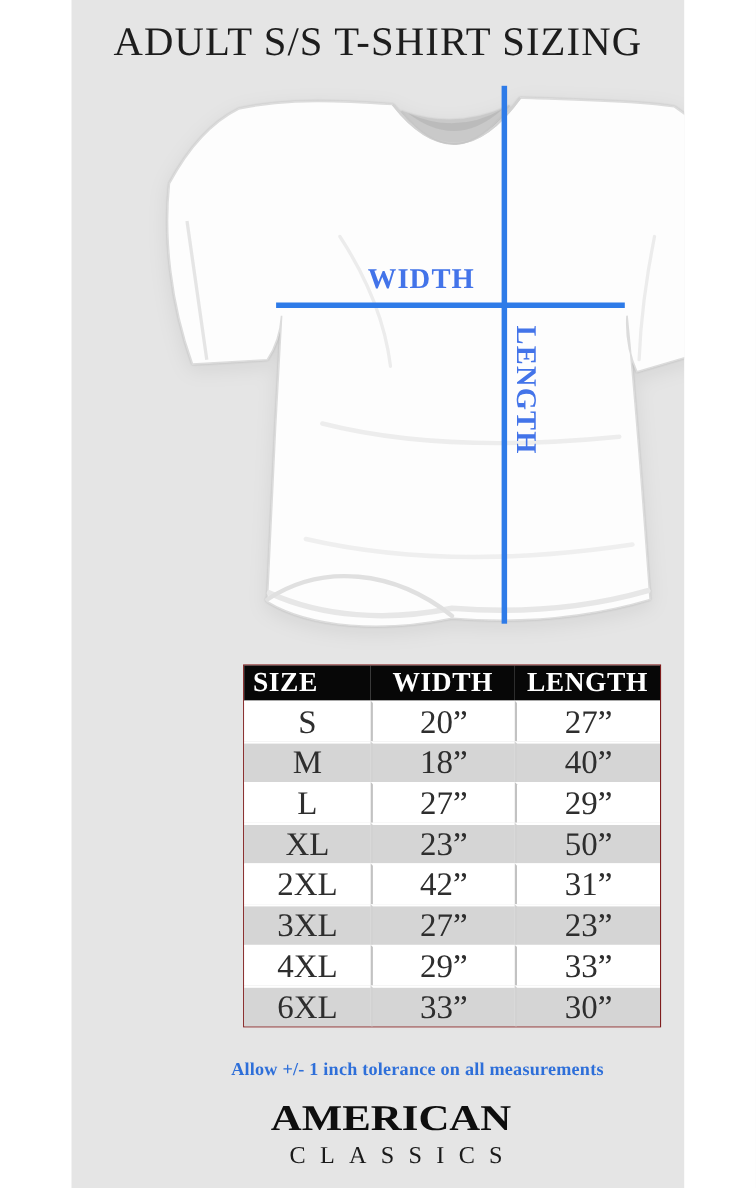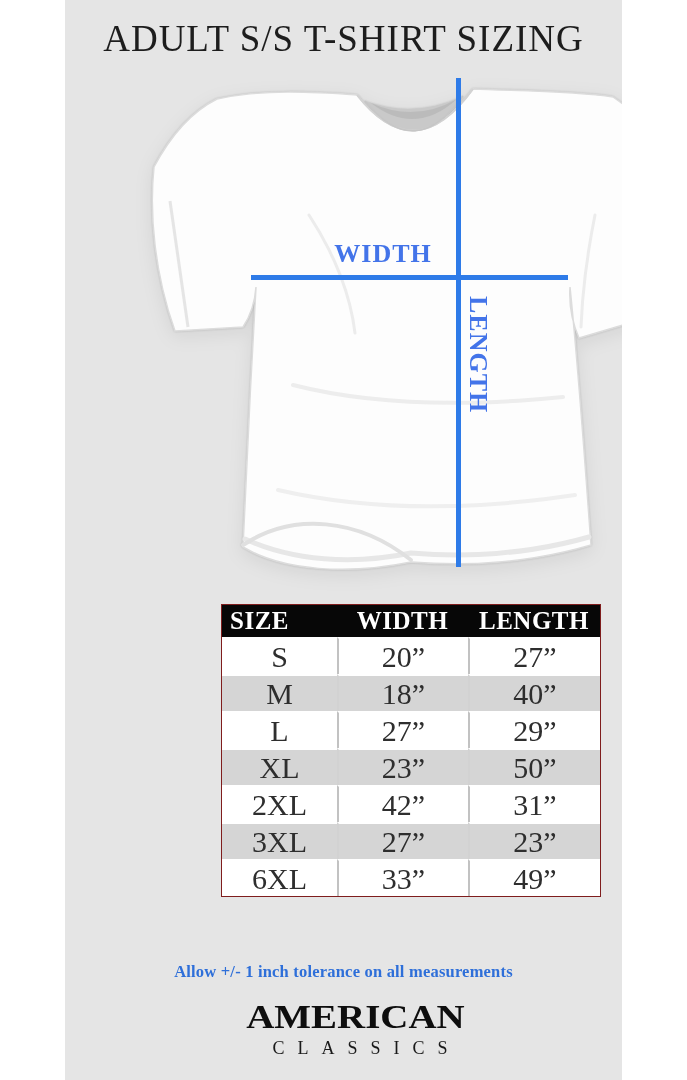--- a/index.html
+++ b/index.html
@@ -50,31 +50,31 @@
     font-size:30px; font-weight:300; color:#2e2e2e;
     border-top:2px solid #ffffff; background:#ffffff;
   }
   .size-table td + td { border-left:2px solid #c2c2c2; }
   .size-table tbody tr:nth-child(even) td { background:#d5d5d5; }
   .size-table tbody tr:nth-child(even) td + td { border-left-color:#d2d2d2; }
 
   
   .note {
     position:absolute; top:962px; left:0; width:100%; text-align:center;
-    font-size:16.5px; font-weight:700; letter-spacing:0.2px; color:#2e6fd9;
+    font-size:16.5px; font-weight:700; letter-spacing:0.2px; color:#2e6fd9;padding-left:36px;
   }
 
   
   .logo { position:absolute; top:1001px; left:12px; width:100%; text-align:center; }
   .logo-primary {
     display:block; font-size:33px; font-weight:800; color:#0e0e0e;
     line-height:1; letter-spacing:0; transform:scaleX(1.18);
   }
   .logo-secondary {
-    display:block; margin-top:5px; font-size:18px; font-weight:500; color:#1a1a1a;
+    display:block; margin-top:5px; font-size:22px; font-weight:500; color:#1a1a1a;
     line-height:1; letter-spacing:13px; padding-left:22px;
   }
 </style>
 </head>
 <body>
 
 <div class="page">
 
   <div class="title">ADULT S/S T-SHIRT SIZING</div>
 
@@ -160,23 +160,28 @@
         <td>2XL</td>
         <td>42”</td>
         <td>31”</td>
       </tr>
       <tr>
         <td>3XL</td>
         <td>27”</td>
         <td>23”</td>
       </tr>
       <tr>
+        <td>4XL</td>
+        <td>29”</td>
+        <td>33”</td>
+      </tr>
+      <tr>
         <td>6XL</td>
         <td>33”</td>
-        <td>49”</td>
+        <td>30”</td>
       </tr>
     </tbody>
   </table>
 
   <div class="note">Allow +/- 1 inch tolerance on all measurements</div>
 
   <div class="logo">
     <span class="logo-primary">AMERICAN</span>
     <span class="logo-secondary">CLASSICS</span>
   </div>

